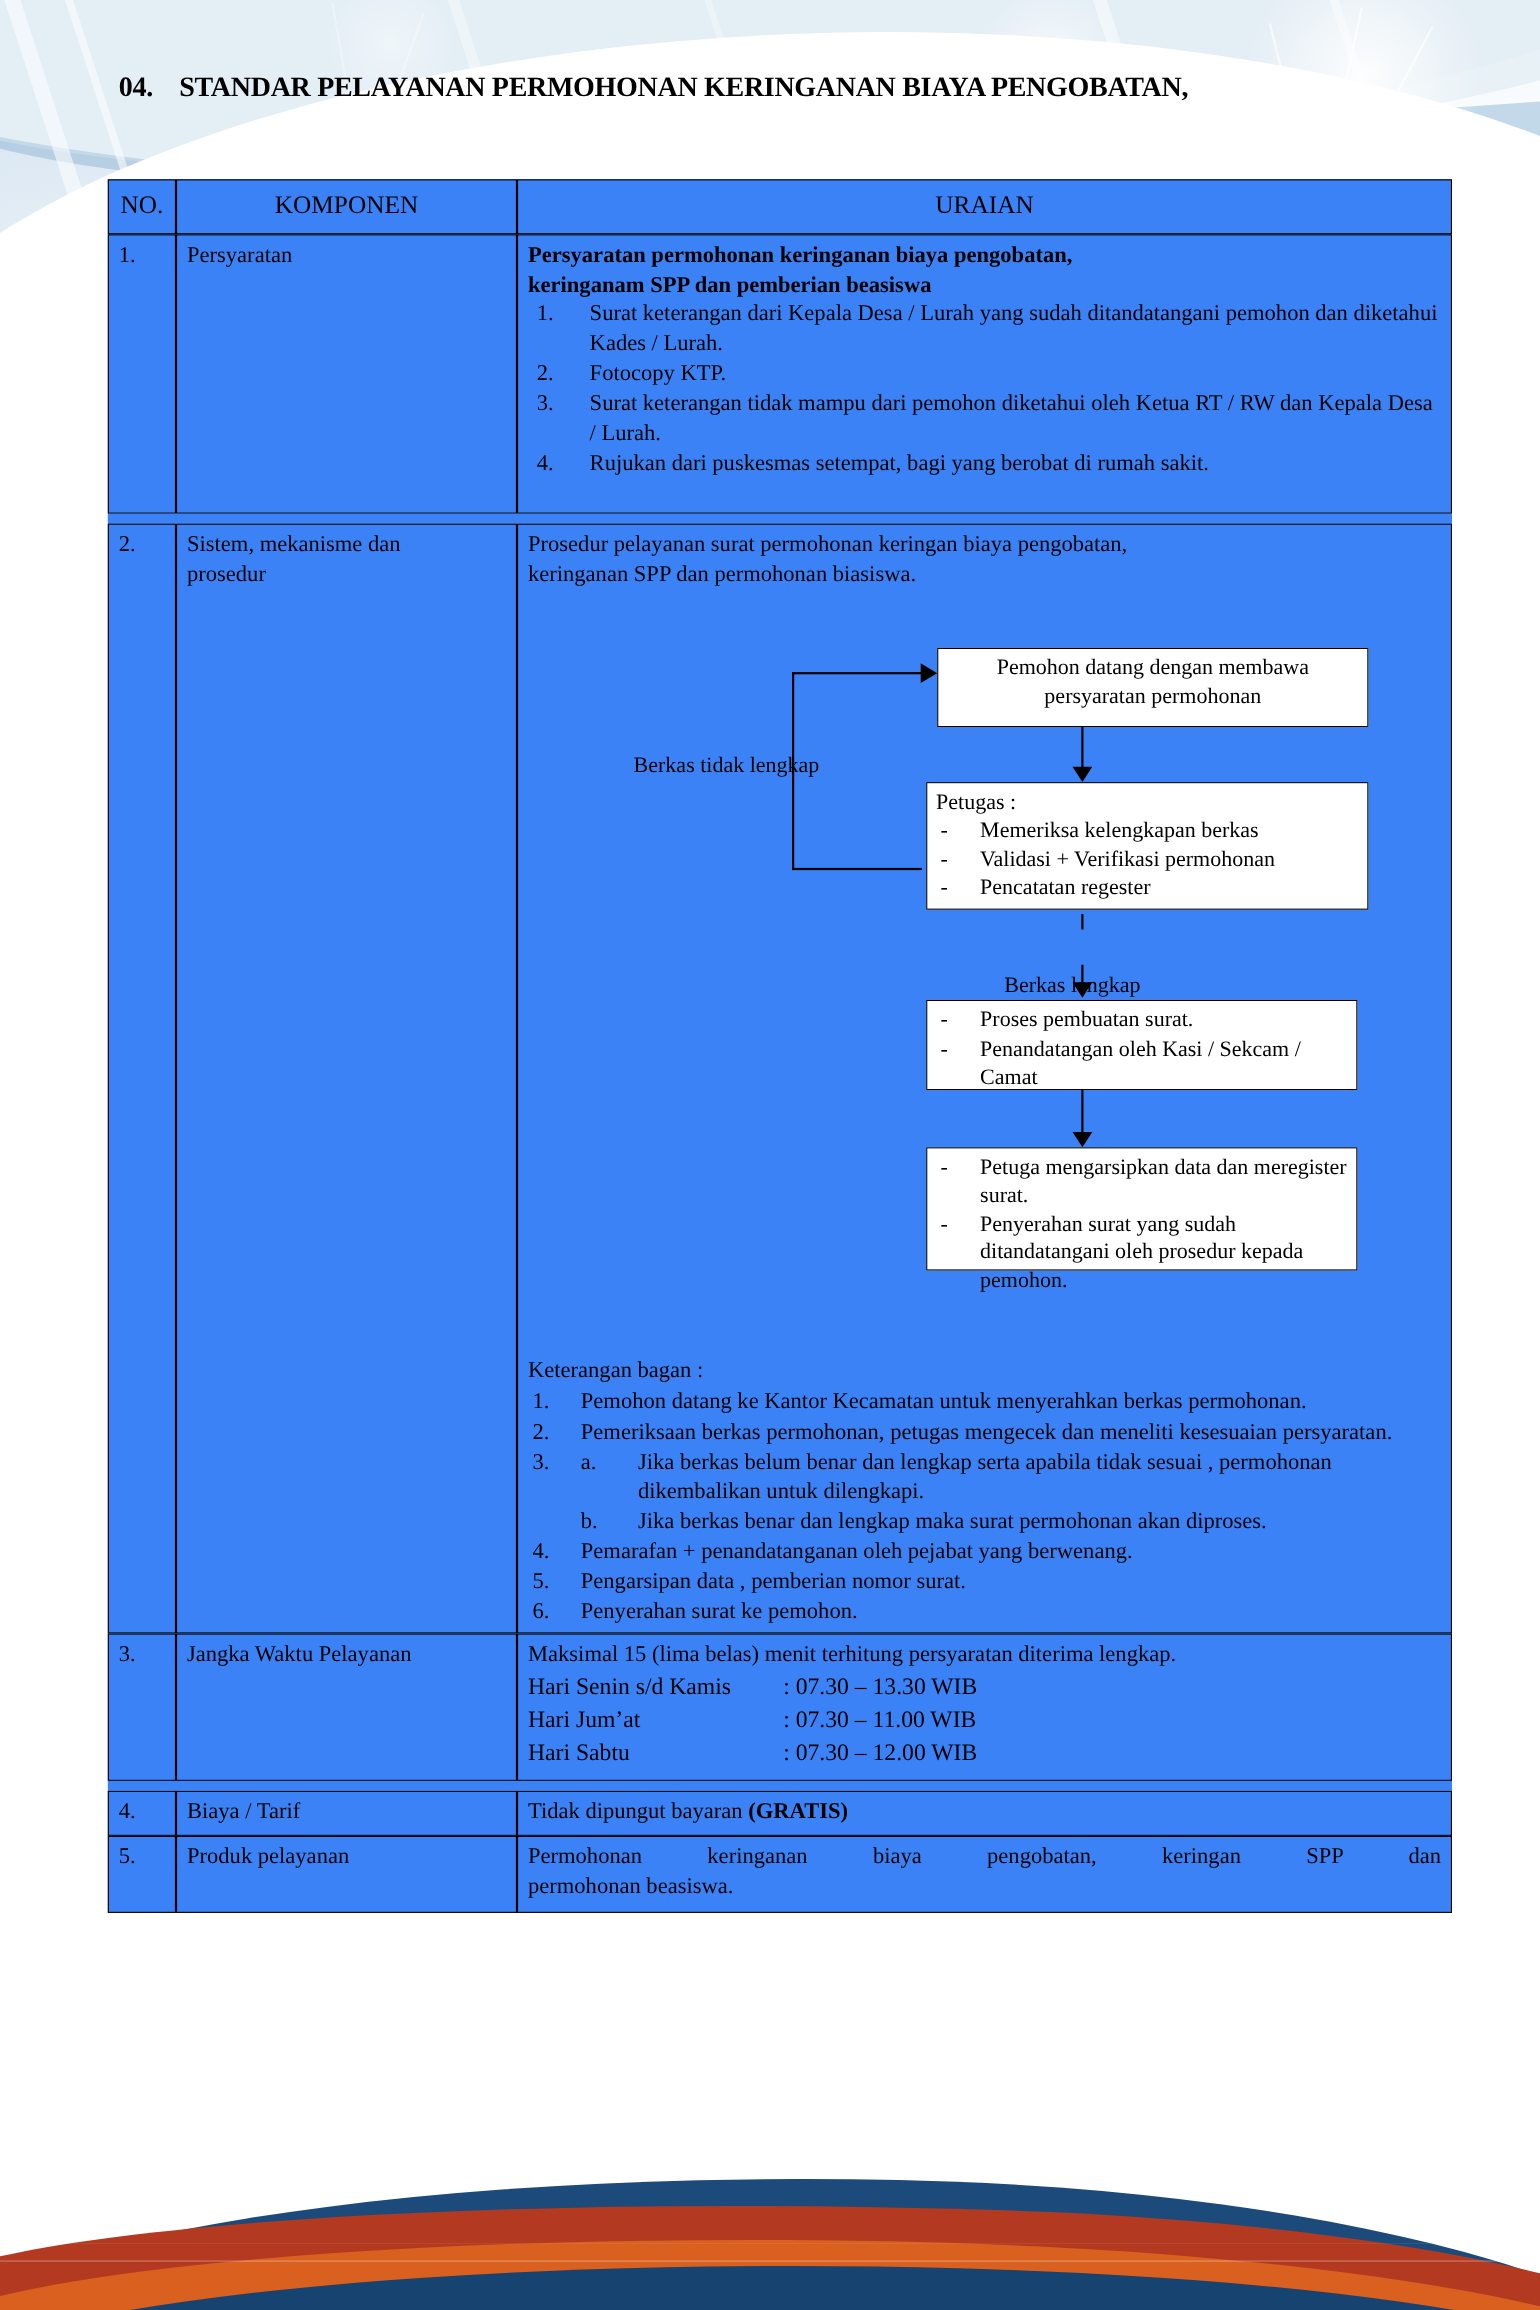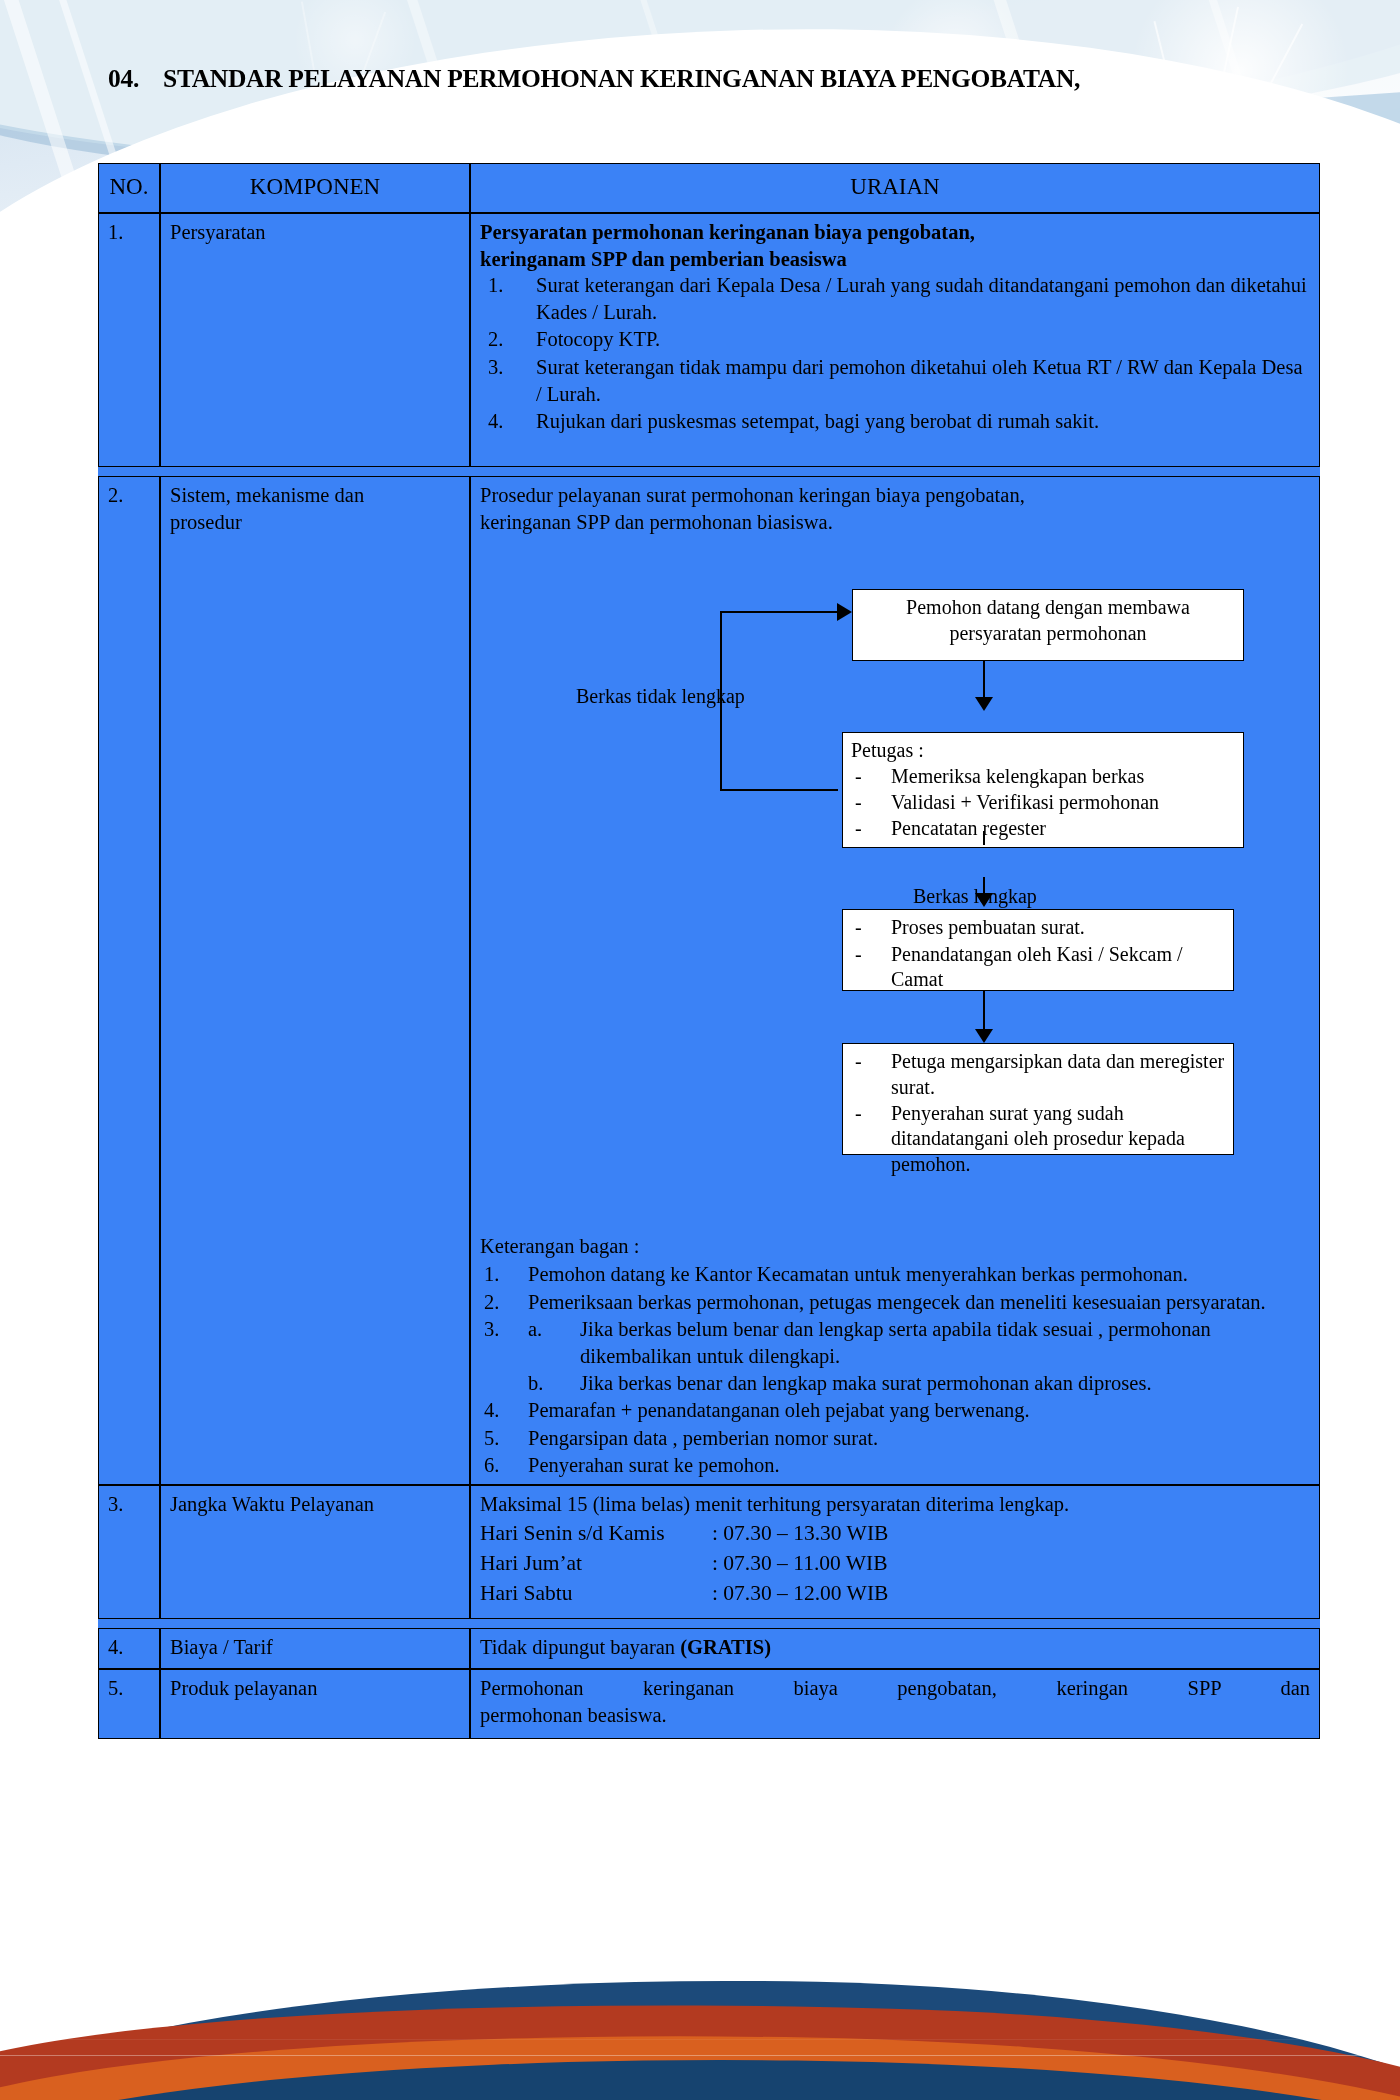--- a/index.html
+++ b/index.html
@@ -307,21 +307,21 @@
 
             <div class="fline vline" style="left:240px; top:68px; height:180px;"></div>
             <div class="fline hline" style="left:240px; top:68px; width:118px;"></div>
             <div class="arrow-right" style="left:357px; top:60px;"></div>
             <div class="fline hline" style="left:240px; top:246px; width:118px;"></div>
             <div class="flabel" style="left:96px; top:108px;margin-top:32px;">Berkas tidak lengkap</div>
 
             <div class="fline vline" style="left:503px; top:118px; height:44px;"></div>
             <div class="arrow-down" style="left:495px; top:154px;"></div>
 
-            <div class="fbox" style="left:362px; top:168px; width:402px; height:116px;margin-top:21px;">
+            <div class="fbox" style="left:362px; top:168px; width:402px; height:116px;">
               <span class="hdr">Petugas  :</span>
               <ul class="dlist">
                 <li><span class="mk">-</span><span>Memeriksa kelengkapan berkas</span></li>
                 <li><span class="mk">-</span><span>Validasi + Verifikasi permohonan</span></li>
                 <li><span class="mk">-</span><span>Pencatatan regester</span></li>
               </ul>
             </div>
 
             <div class="fline vline" style="left:503px; top:288px; height:14px;"></div>
             <div class="flabel" style="left:433px; top:303px;margin-top:37px;">Berkas lengkap</div>

